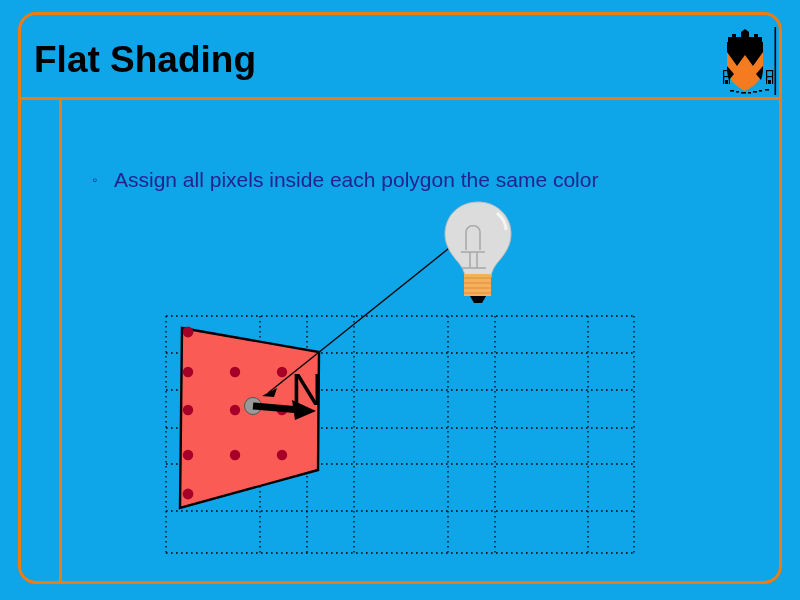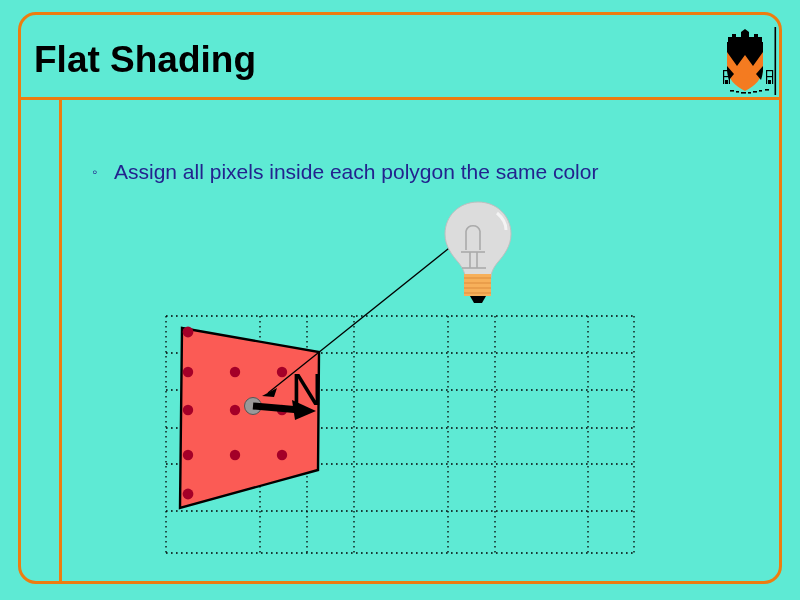--- a/index.html
+++ b/index.html
@@ -13,21 +13,21 @@
     font-family: "Liberation Sans", sans-serif;
     overflow: hidden;
     position: relative;
   }
 
   
   #slide {
     position: absolute;
     left: 0; top: 0;
     width: 800px; height: 600px;
-    background: #5eead4;
+    background: #0ea5e9;
   }
   .frame {
     position: absolute;
     left: 18px; top: 12px;
     width: 764px; height: 572px;
     border: 3px solid #ED7D10;
     border-radius: 18px;
     box-sizing: border-box;
     background: transparent;
   }
@@ -71,21 +71,21 @@
     white-space: nowrap;
   }
   .bullet1 .dot {
     display: inline-block;
     width: 26px;
     color: #000000;
     font-size: 26px;
   }
   .bullet2 {
     position: absolute;
-    left: 92px; top: 160px;
+    left: 92px; top: 168px;
     font-size: 21px;
     color: #23238E;
     white-space: nowrap;
   }
   .bullet2 .dot {
     display: inline-block;
     width: 22px;
     font-size: 15px;
     color: #23238E;
     vertical-align: 2px;

